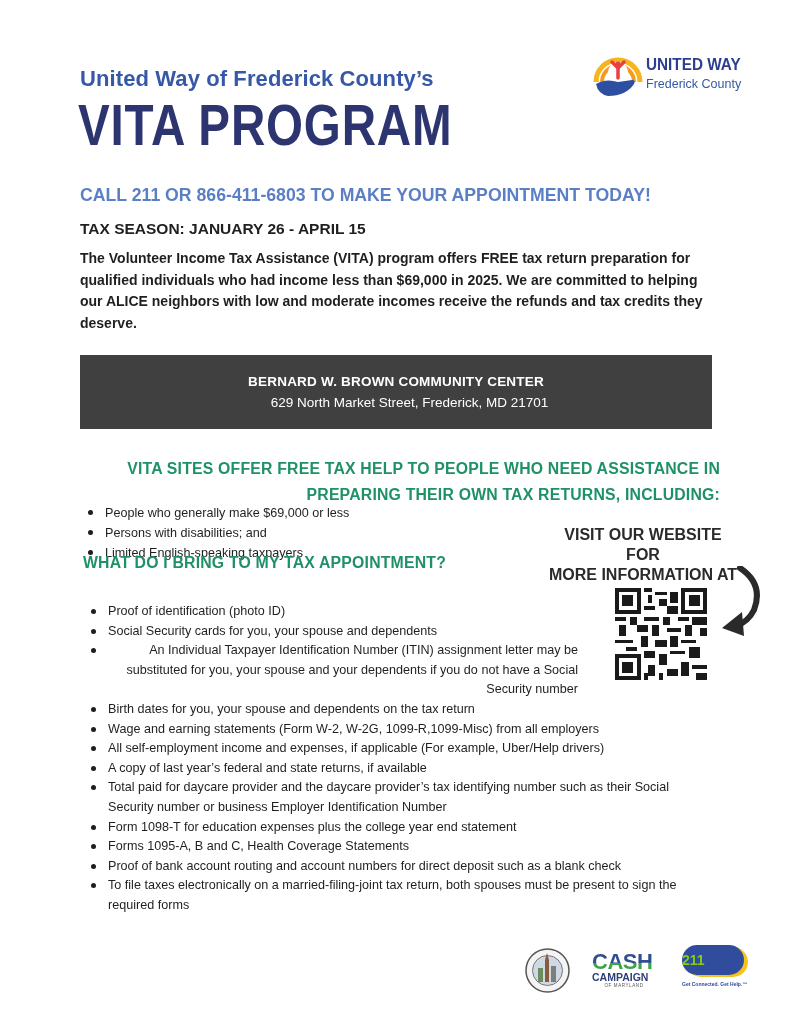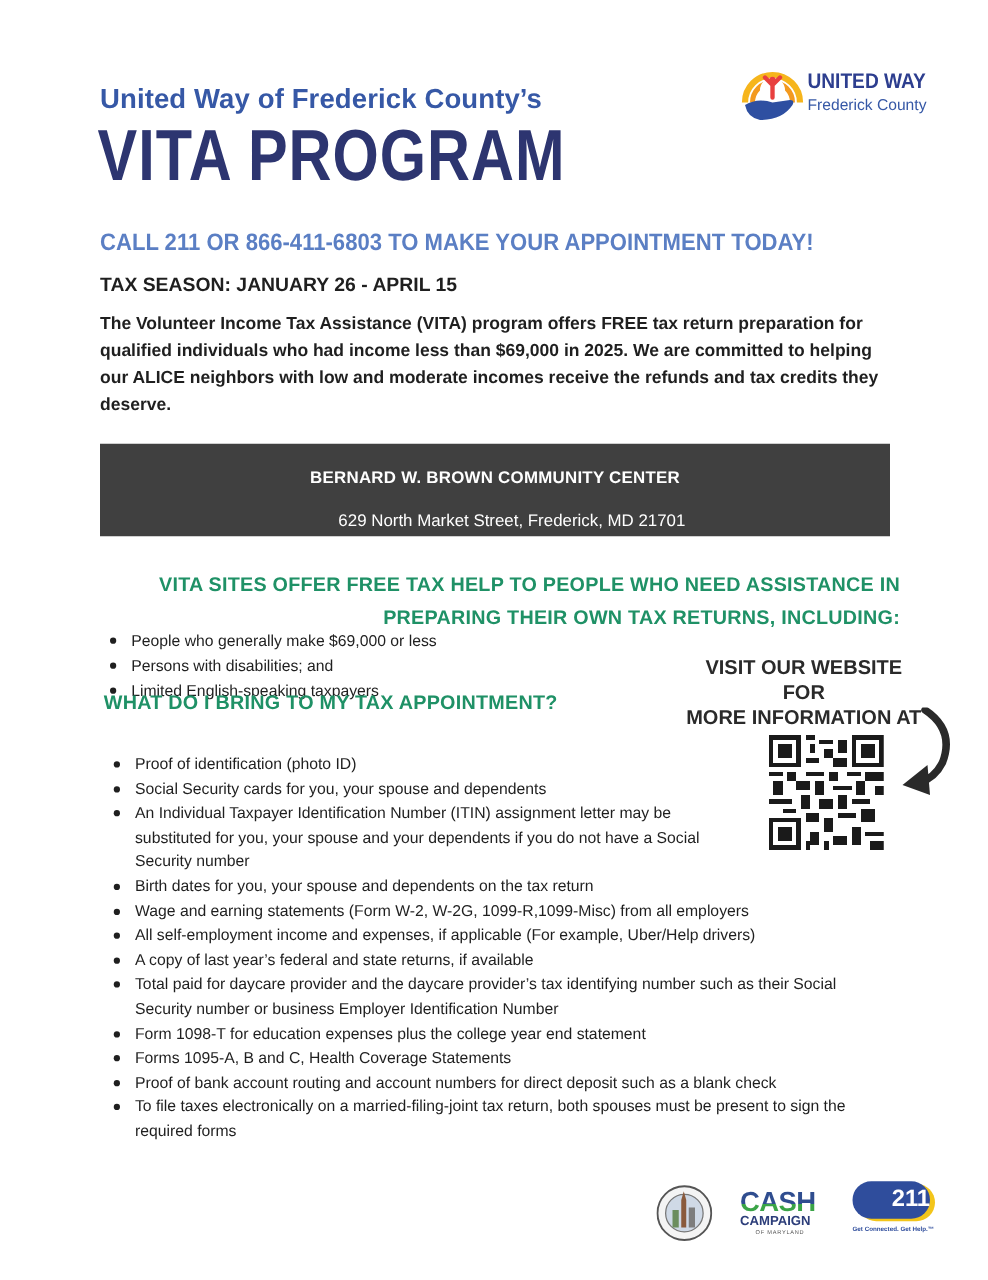--- a/index.html
+++ b/index.html
@@ -14,21 +14,21 @@
            transform:scaleX(0.82); transform-origin:left top; letter-spacing:1px; line-height:1; }
   .logo-text1 { left:646px; top:55px; font-size:17px; font-weight:bold; color:#2d3e8f; transform:scaleX(0.9); transform-origin:left top; }
   .logo-text2 { left:646px; top:77px; font-size:12.5px; color:#3658a6; }
 
   .cta { left:80px; top:184px; font-size:19px; font-weight:bold; color:#5b7fc4; transform:scaleX(0.93); transform-origin:left top; white-space:nowrap; }
   .season { left:80px; top:220px; font-size:15.5px; font-weight:bold; color:#1f1f1f; }
   .intro { left:80px; top:248px; width:640px; font-size:14px; font-weight:bold; line-height:21.5px; color:#1f1f1f; }
 
   .banner { left:80px; top:355px; width:632px; height:74px; background:#404040; color:#ffffff; text-align:center; }
   .banner .b1 { margin-top:19px; font-size:13.5px; font-weight:bold; letter-spacing:0.2px; }
-  .banner .b2 { margin-top:20px; font-size:13.5px;padding-left:27px; }
+  .banner .b2 { margin-top:6px; font-size:13.5px;padding-left:27px; }
 
   .green-h { color:#1f9166; font-weight:bold; font-size:15.8px; letter-spacing:0.2px; }
   .h-sites { left:80px; top:456px; width:640px; line-height:26px;text-align:right; }
   ul.bl { list-style:none; margin:0; padding:0; }
   ul.bl li { position:relative; padding-left:23px; }
   ul.bl li::before { content:""; position:absolute; left:6px; top:7px; width:5px; height:5px; border-radius:50%; background:#1f1f1f; }
   .sites-list { left:82px; top:503px; font-size:12.6px; line-height:20px; color:#1f1f1f; }
 
   .visit { left:548px; top:525px; width:190px; text-align:center; font-size:16px; font-weight:bold; line-height:20px; color:#2a2a2a; }
   .qr { left:615px; top:588px; width:92px; height:92px; }
@@ -130,21 +130,21 @@
       <rect x="22" y="23" width="3" height="2"></rect>
       <rect x="8" y="23" width="1" height="2"></rect>
       <rect x="12" y="23" width="1" height="2"></rect>
   </g>
 </svg>
 
 <div class="abs green-h h-bring">WHAT DO I BRING TO MY TAX APPOINTMENT?</div>
 <ul class="abs bl bring-list">
   <li>Proof of identification (photo ID)</li>
   <li>Social Security cards for you, your spouse and dependents</li>
-  <li style="width:470px;">An Individual Taxpayer Identification Number (ITIN) assignment letter may be substituted for you, your spouse and your dependents if you do not have a Social Security number</li>
+  <li style="width:470px;text-align:right;">An Individual Taxpayer Identification Number (ITIN) assignment letter may be substituted for you, your spouse and your dependents if you do not have a Social Security number</li>
   <li>Birth dates for you, your spouse and dependents on the tax return</li>
   <li>Wage and earning statements (Form W-2, W-2G, 1099-R,1099-Misc) from all employers</li>
   <li>All self-employment income and expenses, if applicable (For example, Uber/Help drivers)</li>
   <li>A copy of last year’s federal and state returns, if available</li>
   <li style="width:600px;">Total paid for daycare provider and the daycare provider’s tax identifying number such as their Social Security number or business Employer Identification Number</li>
   <li>Form 1098-T for education expenses plus the college year end statement</li>
   <li>Forms 1095-A, B and C, Health Coverage Statements</li>
   <li>Proof of bank account routing and account numbers for direct deposit such as a blank check</li>
   <li style="width:615px;">To file taxes electronically on a married-filing-joint tax return, both spouses must be present to sign the required forms</li>
 </ul>
@@ -159,15 +159,15 @@
 </svg>
 
 <div class="abs cash">
   <div style="font-size:22px;font-weight:900;line-height:20px;letter-spacing:-0.5px;background:linear-gradient(#2f4d8f 55%, #3aa447 55%);-webkit-background-clip:text;background-clip:text;color:transparent;">CASH</div>
   <div style="font-size:10.5px;font-weight:900;color:#2d3e7a;line-height:11px;">CAMPAIGN</div>
   <div style="font-size:4.5px;color:#555;letter-spacing:0.6px;text-align:center;width:64px;">OF MARYLAND</div>
 </div>
 
 <div class="abs two11">
   <div style="position:absolute;left:4px;top:2px;width:62px;height:30px;border-radius:15px;background:#f3c51a;"></div>
-  <div style="position:absolute;left:0;top:0;width:62px;height:30px;border-radius:15px;background:#2f4d9c;color:#ffffff;font-weight:bold;font-size:19px;text-align:right;line-height:30px;">211</div>
+  <div style="position:absolute;left:0;top:0;width:62px;height:30px;border-radius:15px;background:#2f4d9c;color:#84cc16;font-weight:bold;font-size:14px;text-align:left;line-height:30px;">211</div>
   <div style="position:absolute;left:0;top:36px;width:72px;font-size:5px;font-weight:bold;color:#2f4d9c;text-align:left;">Get Connected. Get Help.™</div>
 </div>
 
 </body></html>

